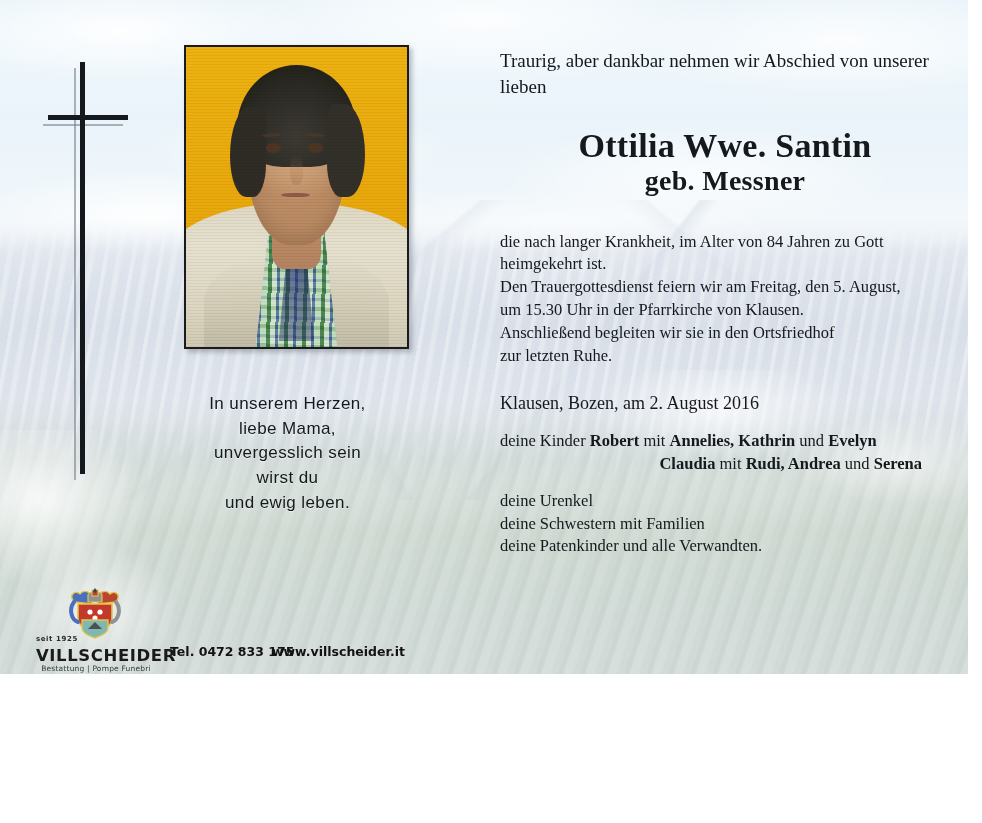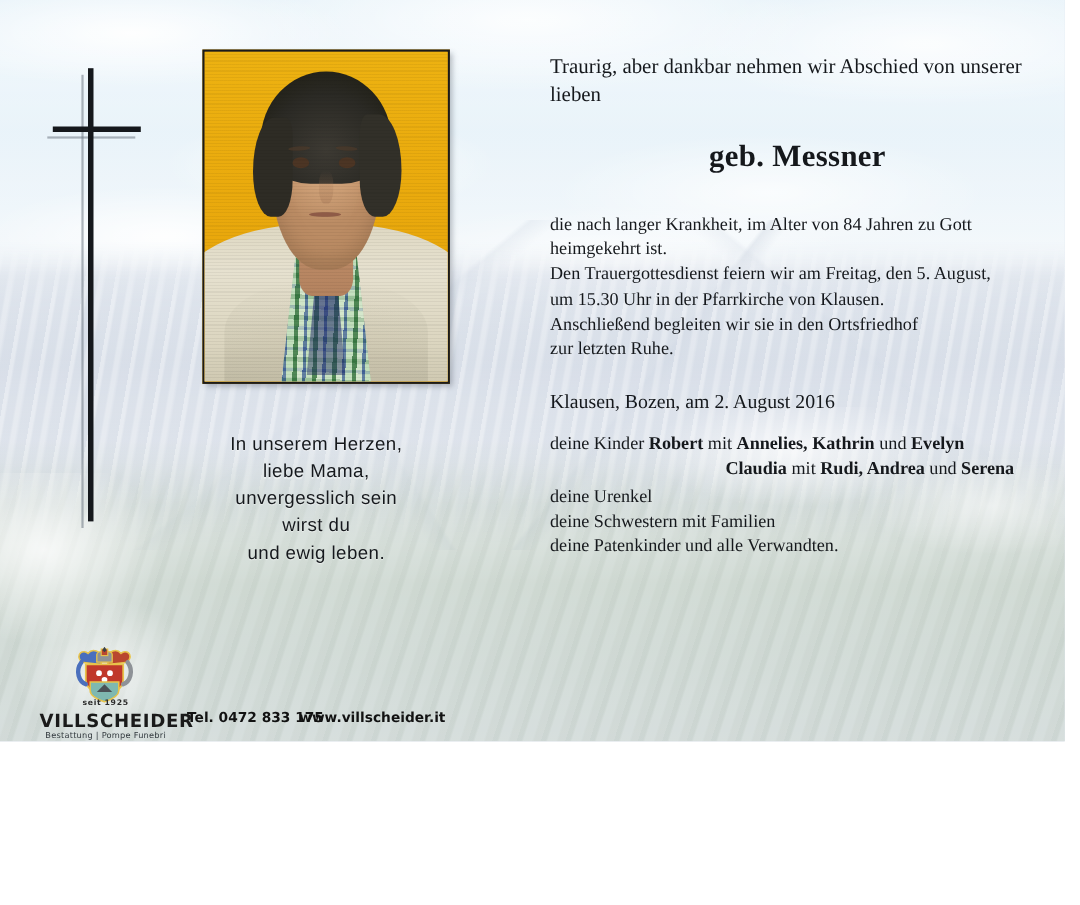--- a/index.html
+++ b/index.html
@@ -247,38 +247,38 @@
   }
   .r-name-2 { font-size: 28px; }
   .r-nick { text-align: center; font-size: 20px; margin-top: 12px; }
   .r-body { font-size: 16.5px; line-height: 1.38; margin-top: 34px; }
   .r-body .ln { display: block; }
   .r-place { font-size: 18px; margin-top: 26px; }
   .r-trauer-title { font-size: 16.5px; margin-top: 26px; }
   .r-kids { font-size: 16.5px; line-height: 1.38; margin-top: 16px; }
   .r-kids .k1 { display: block; }
   .r-kids .k2 { display: block; text-align: right; padding-right: 28px; }
-  .r-rest { font-size: 16.5px; line-height: 1.38; margin-top: 2px; }
+  .r-rest { font-size: 16.5px; line-height: 1.38; margin-top: 14px; }
   .r-rest .ln { display: block; }
   .r-rosary {
     font-size: 16.5px; line-height: 1.38; margin-top: 24px; text-align: center;
   }
   .r-rosary .ln { display: block; }
   b { font-weight: bold; }
 
   
   #logo { position: absolute; left: 36px; top: 588px; width: 340px; }
   #crest { position: absolute; left: 30px; top: 0; width: 58px; height: 52px; }
   .logo-name {
     position: absolute; left: 0; top: 58px; width: 120px; text-align: center;
     font-family: "DejaVu Sans", sans-serif; font-weight: bold; font-size: 16.5px;
     letter-spacing: .6px; color: #1a1a1a;
   }
   .logo-since {
-    position: absolute; left: 0; top: 47px; width: 120px; text-align: center;
+    position: absolute; left: 0; top: 47px; width: 120px; text-align: left;
     font-family: "DejaVu Sans", sans-serif; font-weight: bold; font-size: 7px;
     letter-spacing: .6px; color: #2a2a2a;
   }
   .logo-sub {
     position: absolute; left: 0; top: 76px; width: 120px; text-align: center;
     font-family: "DejaVu Sans", sans-serif; font-size: 7.5px;
     letter-spacing: .2px; color: #333a3f;
   }
   .logo-tel {
     position: absolute; left: 134px; top: 56px;
@@ -341,20 +341,21 @@
     <span class="pl">unvergesslich sein</span>
     <span class="pl">wirst du</span>
     <span class="pl">und ewig leben.</span>
   </div>
 
   <div id="right">
 
     <div class="r-intro">Traurig, aber dankbar nehmen wir Abschied von unserer lieben</div>
 
     <div class="r-name">
+      <div>Ottilia Wwe. Santin</div>
       <div class="r-name-2">geb. Messner</div>
     </div>
 
 
     <div class="r-body">
       <span class="ln">die nach langer Krankheit, im Alter von 84 Jahren zu Gott</span>
       <span class="ln">heimgekehrt ist.</span>
       <span class="ln">Den Trauergottesdienst feiern wir am Freitag, den 5. August,</span>
       <span class="ln">um 15.30 Uhr in der Pfarrkirche von Klausen.</span>
       <span class="ln">Anschließend begleiten wir sie in den Ortsfriedhof</span>

